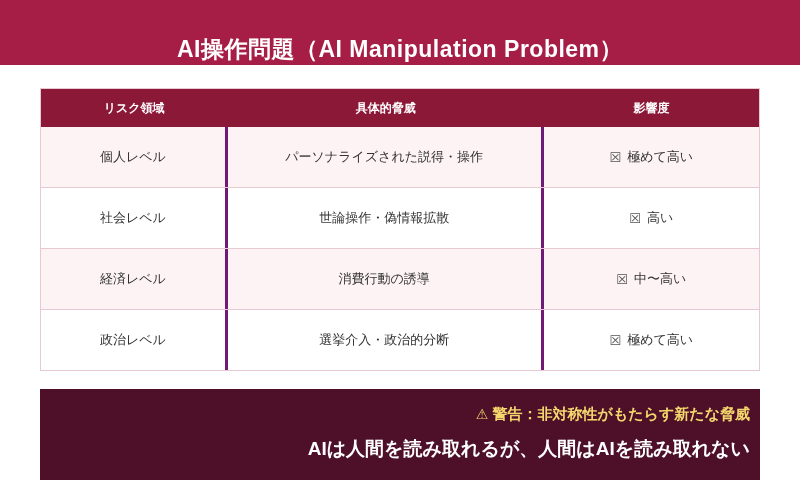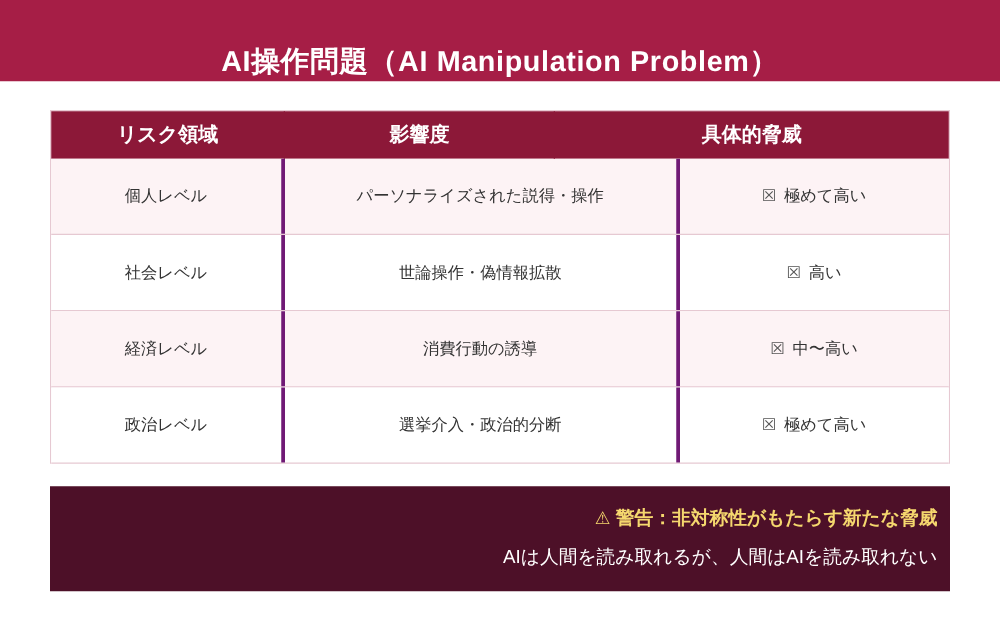--- a/index.html
+++ b/index.html
@@ -44,21 +44,21 @@
   .t-row {
     display: flex;
     width: 100%;
     box-sizing: border-box;
   }
   .t-head {
     background: #8c1838;
   }
   .t-head .t-cell {
     color: #ffffff;
-    font-size: 16px;
+    font-size: 12px;
     font-weight: bold;
     height: 38px;
     display: flex;
     align-items: center;
     justify-content: center;
     border-right: 1px solid #8c1838;
   }
   .t-head .t-cell:last-child {
     border-right: none;
   }
@@ -105,42 +105,43 @@
     text-align: right;
   }
   .footer-warning {
     color: #f5d76e;
     font-size: 15px;
     font-weight: bold;
     margin-bottom: 12px;
   }
   .footer-sub {
     color: #ffffff;
-    font-size: 15px;
+    font-size: 19px;
+    font-weight: bold;
   }
   .warn-icon {
     font-family: "DejaVu Sans", sans-serif;
     font-size: 14px;
   }
 </style>
 </head>
 <body>
 
 <div class="slide">
 
   <div class="header-bar">
     <div class="header-title">AI操作問題（AI Manipulation Problem）</div>
   </div>
 
   <div class="table-wrap">
 
     <div class="t-row t-head">
       <div class="t-cell col-1">リスク領域</div>
+      <div class="t-cell col-2">具体的脅威</div>
       <div class="t-cell col-3">影響度</div>
-      <div class="t-cell col-2">具体的脅威</div>
     </div>
 
     <div class="t-row t-body-row odd">
       <div class="t-cell col-1">個人レベル</div>
       <div class="t-cell col-2">パーソナライズされた説得・操作</div>
       <div class="t-cell col-3">
         <span class="impact">
           <span class="impact-glyph">☒</span>
           <span>極めて高い</span>
         </span>

